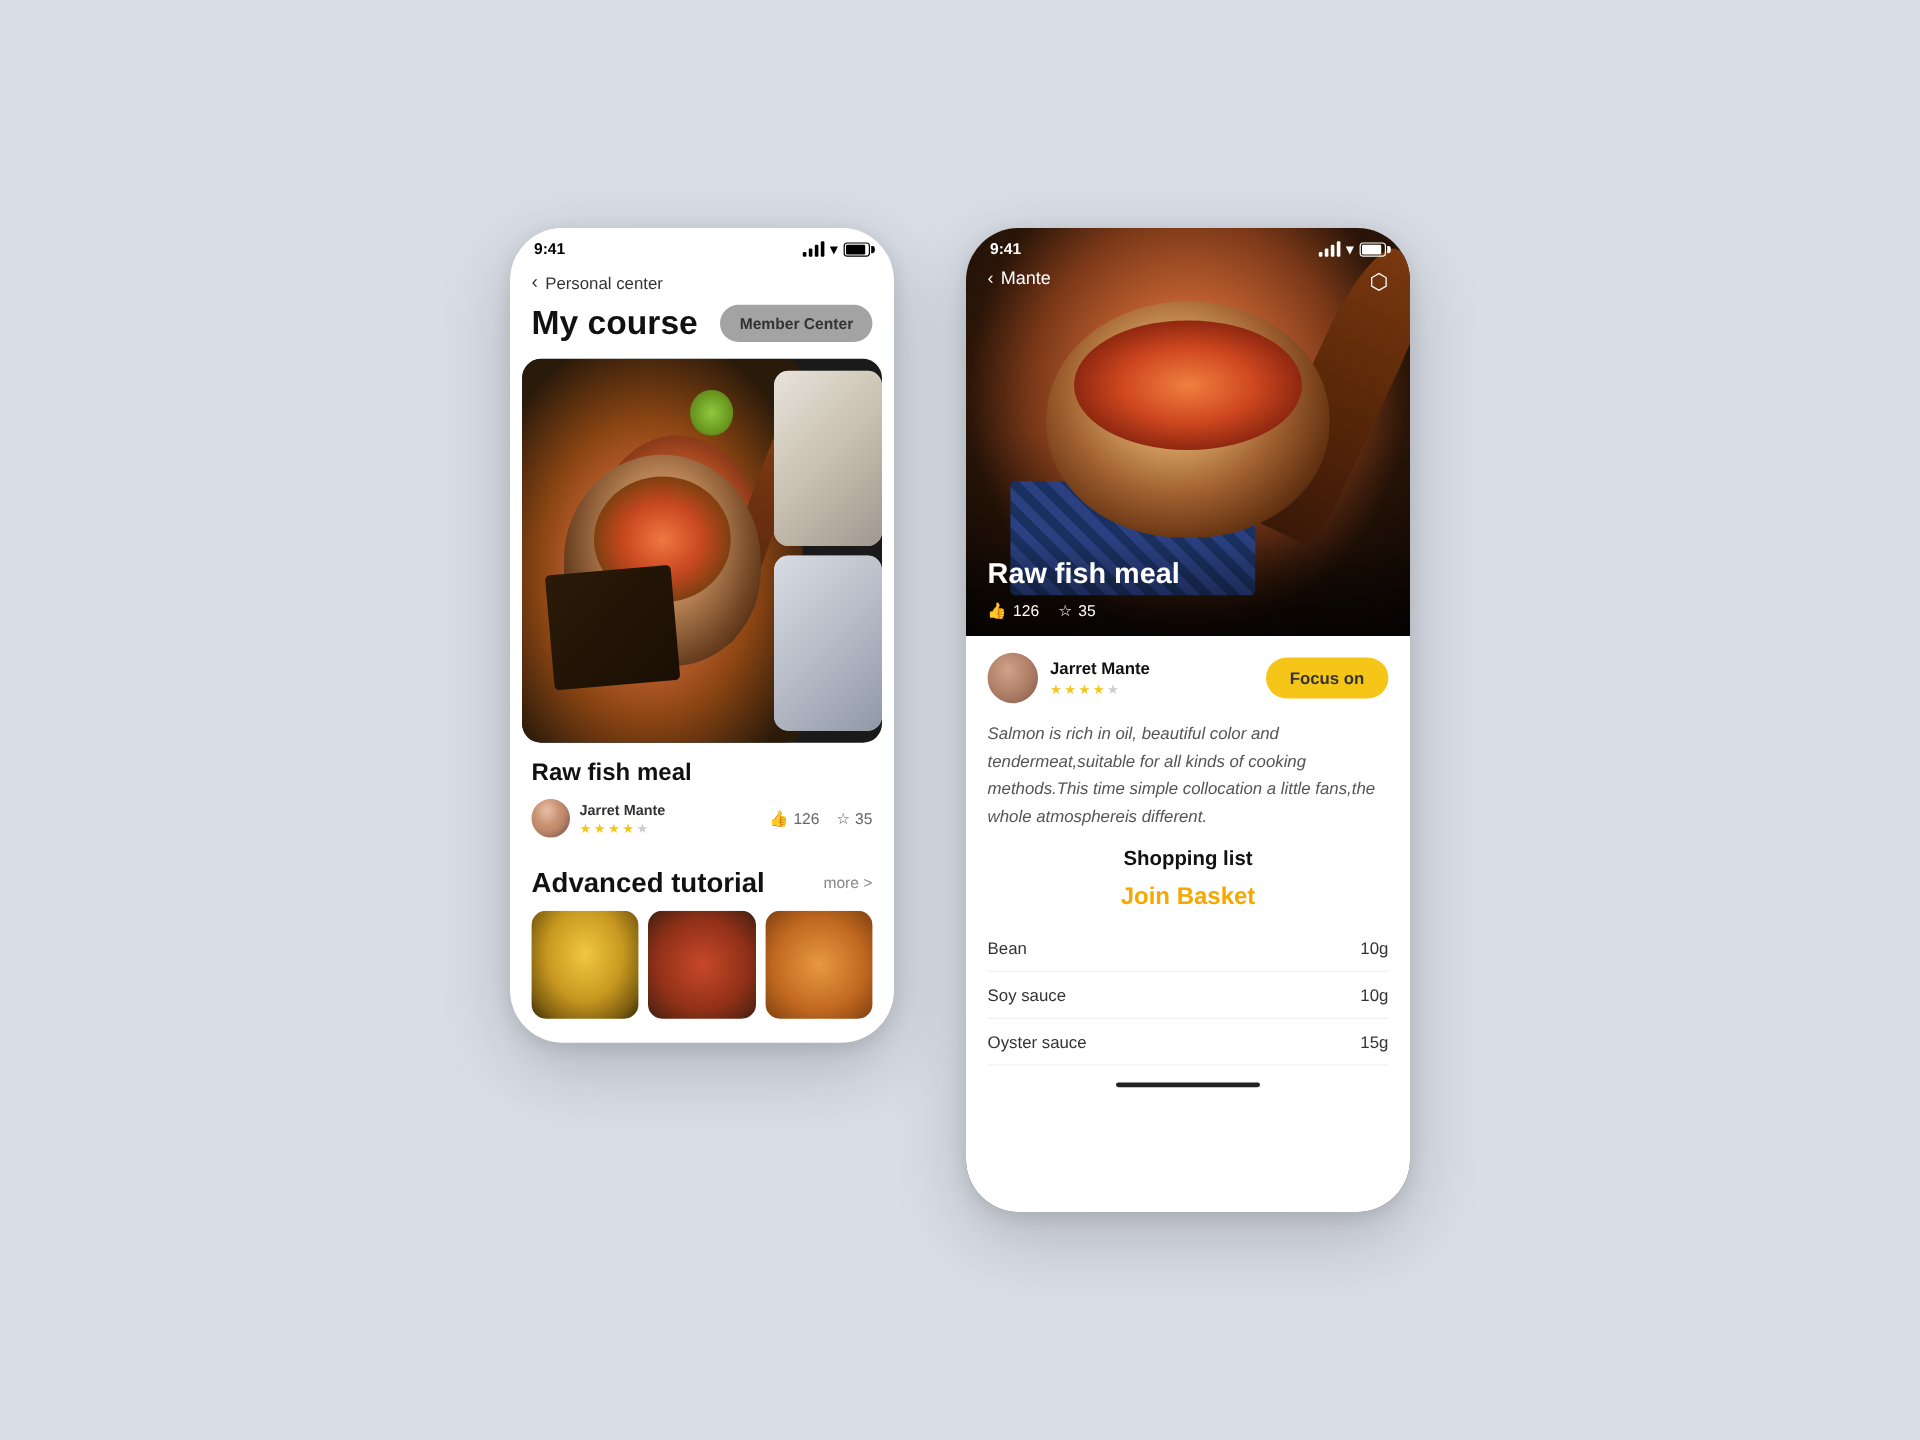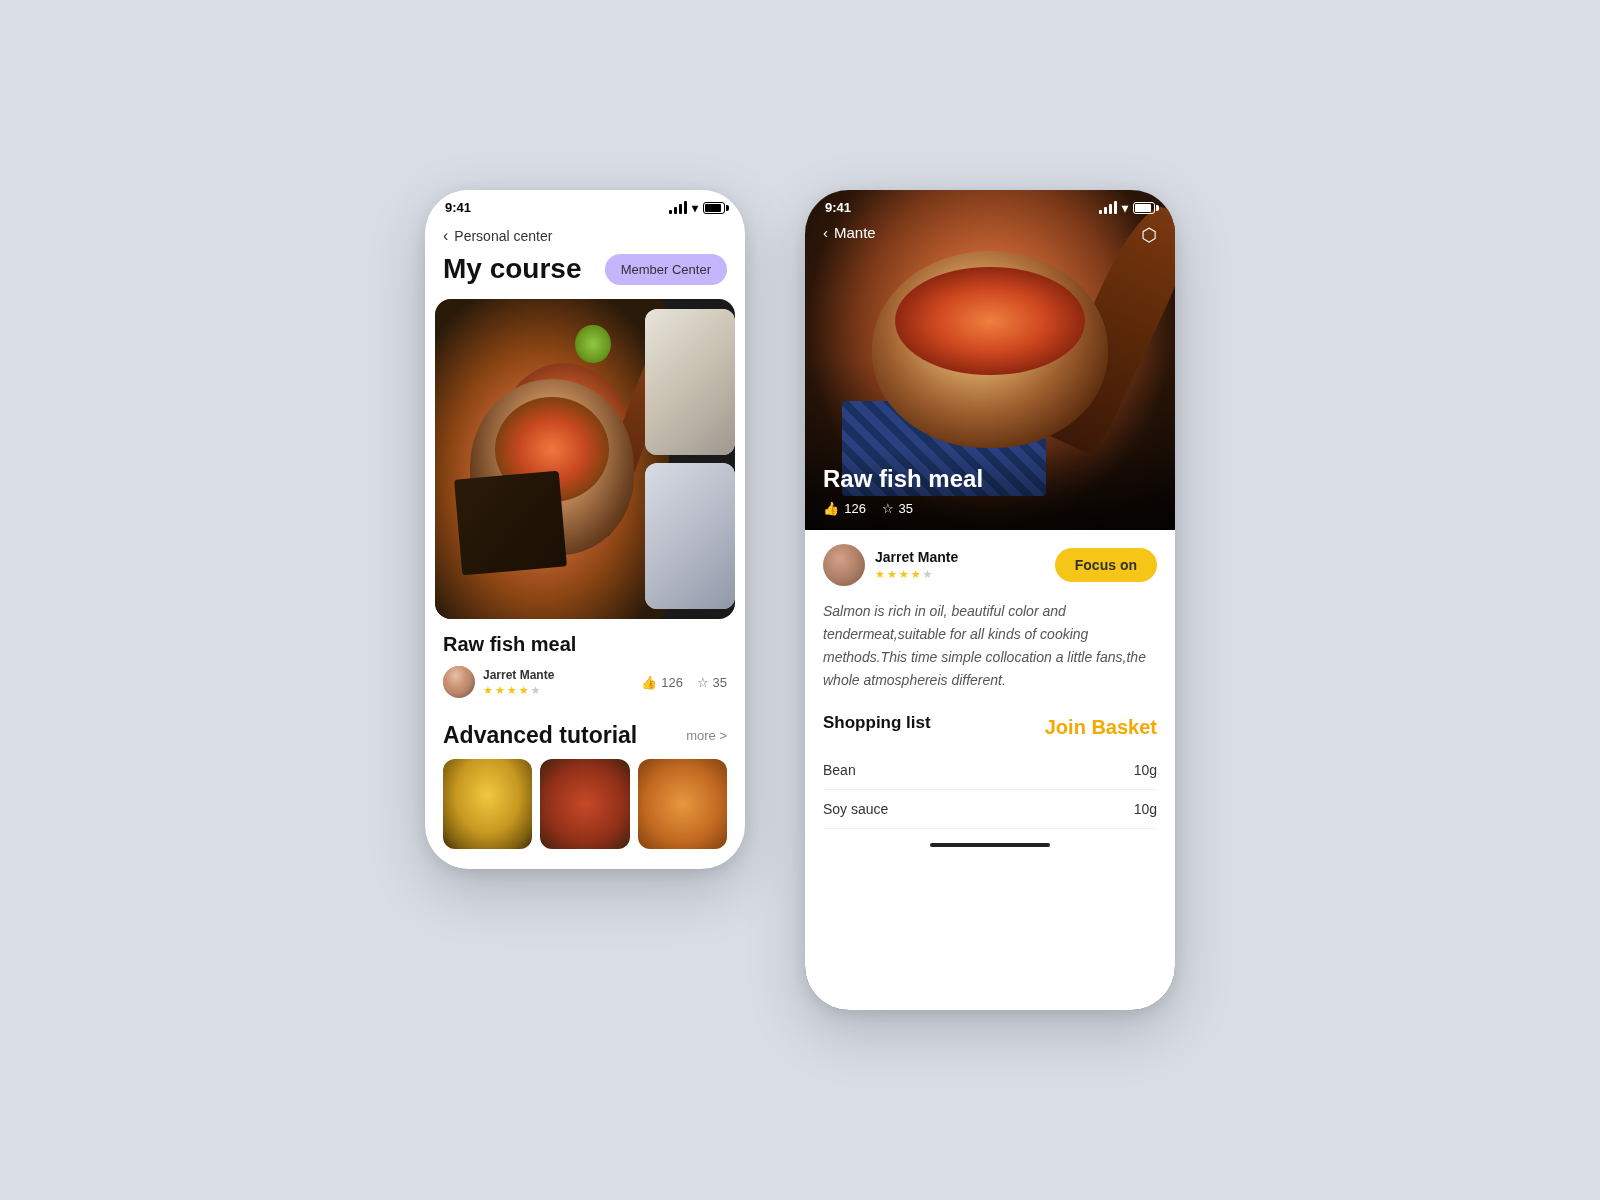--- a/index.html
+++ b/index.html
@@ -72,22 +72,22 @@
       font-size: 14px; color: #333;
       cursor: pointer;
     }
     .nav-back .chevron { font-size: 16px; }
     .header-row {
       display: flex; justify-content: space-between; align-items: center;
       padding: 4px 18px 14px;
     }
     .page-title { font-size: 28px; font-weight: 700; color: #111; }
     .member-btn {
-      background: #c4b5fd; border: none; border-radius: 20px;
-      padding: 8px 16px; font-size: 13px; font-weight: 400; color: #333;
+      background: #a3a3a3; border: none; border-radius: 20px;
+      padding: 8px 16px; font-size: 13px; font-weight: 700; color: #333;
       cursor: pointer;
     }
 
     
     .course-card {
       margin: 0 10px;
       border-radius: 16px;
       overflow: hidden;
       position: relative;
       height: 320px;
@@ -327,20 +327,21 @@
     .desc-text {
       padding: 4px 18px 14px;
       font-size: 14px; line-height: 1.65; color: #555; font-style: italic;
     }
 
     
     .shopping-section { padding: 0 18px; }
     .shopping-header {
       display: flex; justify-content: space-between; align-items: center;
       margin-bottom: 12px;
+      flex-direction: column;
     }
     .shopping-title { font-size: 17px; font-weight: 700; color: #111; }
     .join-basket { font-size: 20px; color: #f5a800; font-weight: 600; cursor: pointer; margin-top: 10px; }
     .shopping-item {
       display: flex; justify-content: space-between; align-items: center;
       padding: 11px 0;
       border-bottom: 1px solid #f0f0f0;
       font-size: 14px;
     }
     .shopping-item-name { color: #333; }
@@ -517,20 +518,24 @@
         </div>
         <div id="shopping-list-container">
             <div class="shopping-item">
         <span class="shopping-item-name">Bean</span>
         <span class="shopping-item-qty">10g</span>
       </div>
             <div class="shopping-item">
         <span class="shopping-item-name">Soy sauce</span>
         <span class="shopping-item-qty">10g</span>
       </div>
+            <div class="shopping-item">
+        <span class="shopping-item-name">Oyster sauce</span>
+        <span class="shopping-item-qty">15g</span>
+      </div>
           </div>
       </div>
 
       <div class="home-indicator"></div>
     </div>
   </div>
 
 </div>
 
 </body></html>

